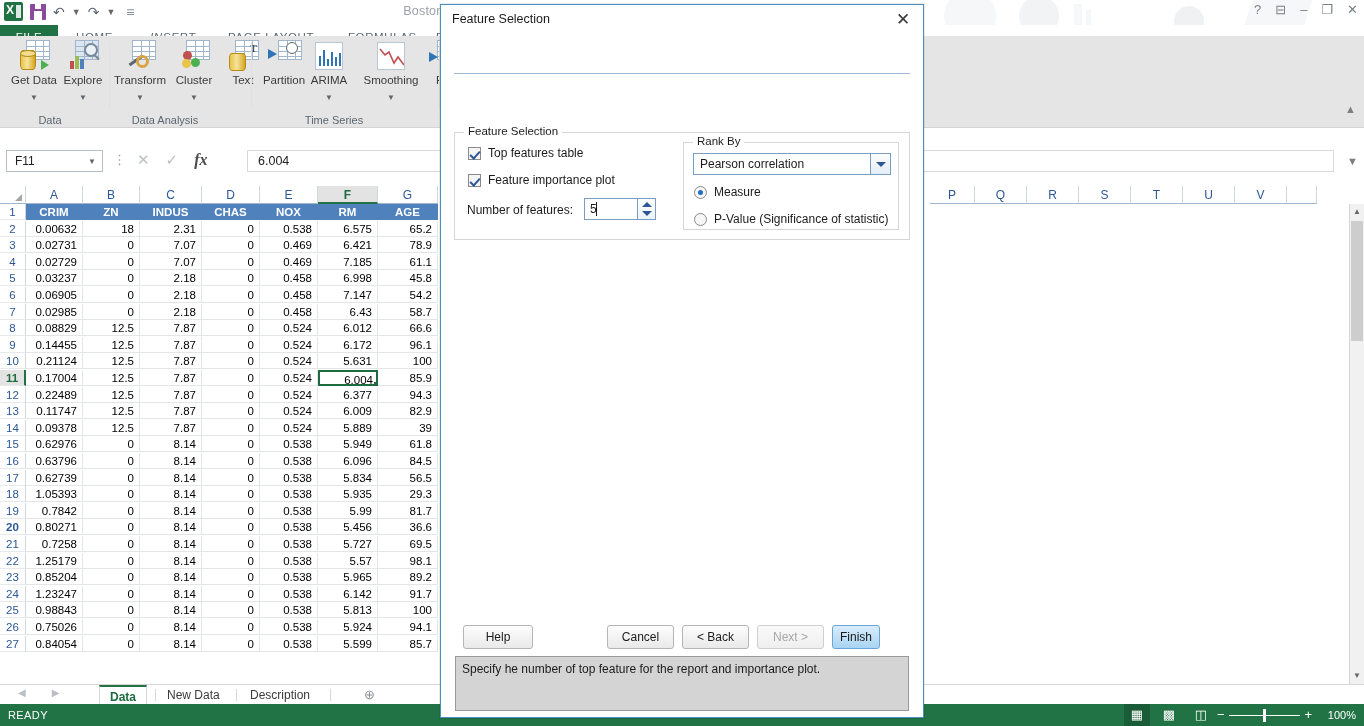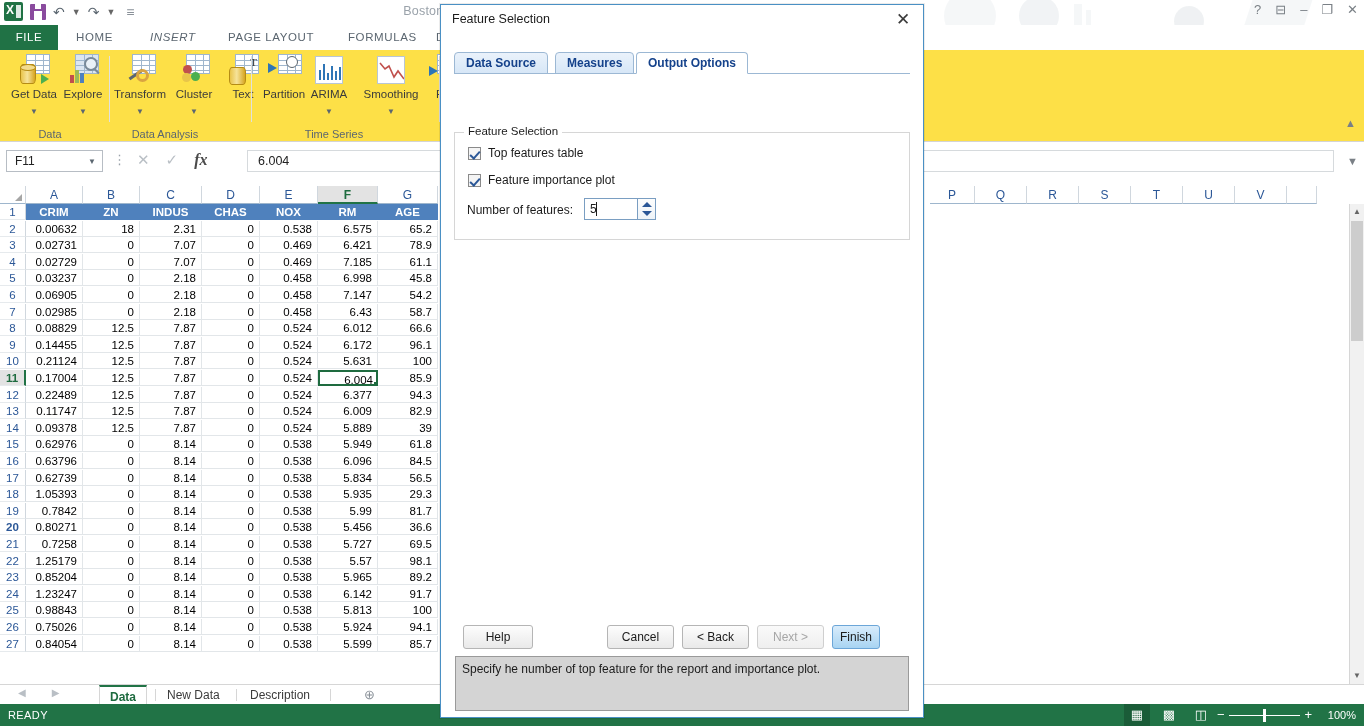--- a/index.html
+++ b/index.html
@@ -56,21 +56,21 @@
   .bgart { position:absolute; right:0; top:0; width:440px; height:52px; overflow:hidden; opacity:.55; }
   .bgart i { position:absolute; background:#eef1f3; display:block; }
 
   
   .rtabs { position: absolute; top: 25px; left: 0; right: 0; height: 25px; background: #fff; }
   .rtab {
     position: absolute; top: 0; height: 25px; line-height: 25px;
     font-size: 11.5px; color: #5b6670; letter-spacing: .6px; padding: 0 10px;
   }
   .rtab.file { background: #207245; color: #fff; left: 0; width: 58px; text-align: center; padding: 0; }
-  .ribbon-area { position: absolute; top: 50px; left: 0; right: 0; height: 92px; background: #fde047; border-bottom: 1px solid #d4d4d4; }
+  .ribbon-area { position: absolute; top: 36px; left: 0; right: 0; height: 92px; background: #e5e5e5; border-bottom: 1px solid #d4d4d4; }
   .rgroup { position: absolute; top: 0; height: 92px; }
   .rgroup:after {
     content: ""; position: absolute; right: 0; top: 6px; bottom: 20px; width: 1px; background: #e0e0e0;
   }
   .rgroup .glabel {
     position: absolute; bottom: 2px; left: 0; right: 0; text-align: center;
     font-size: 11px; color: #5b6670;
   }
   .rbtn {
     position: absolute; top: 4px; width: 54px; text-align: center;
@@ -775,25 +775,20 @@
   </div>
 
   <div class="dialog">
     <div class="dlg-title">
       <span class="t">Feature Selection</span>
       <span class="dlg-close">✕</span>
     </div>
 
     <div class="dlg-body">
 
-      <div class="tabstrip">
-        <div class="dtab" style="left:0px;">Data Source</div>
-        <div class="dtab" style="left:101px;">Measures</div>
-        <div class="dtab active" style="left:182px;">Output Options</div>
-      </div>
       <div class="tabline"></div>
 
 
       <div class="gbox" style="left:13px; top:95px; width:456px; height:108px;">
         <span class="legend">Feature Selection</span>
 
         <div class="cbrow" style="left:13px; top:13px;">
           <span class="cbox on"></span>
           <span>Top features table</span>
         </div>
@@ -807,20 +802,37 @@
 
         <div class="spin" style="left:129px; top:65px;">
           <span class="val">5</span>
           <span class="caret"></span>
           <span class="btns">
             <i class="up"></i>
             <i class="dn"></i>
           </span>
         </div>
 
+        <div class="gbox" style="left:228px; top:9px; width:216px; height:88px;">
+          <span class="legend">Rank By</span>
+
+          <div class="select" style="left:9px; top:10px; width:198px;">
+            <span>Pearson correlation</span>
+            <span class="sarrow"></span>
+          </div>
+
+          <div class="radiorow" style="left:10px; top:42px;">
+            <span class="radio on"></span>
+            <span>Measure</span>
+          </div>
+          <div class="radiorow" style="left:10px; top:69px;">
+            <span class="radio"></span>
+            <span>P-Value (Significance of statistic)</span>
+          </div>
+        </div>
       </div>
 
       <div class="dbtn" style="left:22px;  top:588px; width:70px;">Help</div>
       <div class="dbtn" style="left:166px; top:588px; width:67px;">Cancel</div>
       <div class="dbtn" style="left:241px; top:588px; width:67px;">&lt; Back</div>
       <div class="dbtn disabled" style="left:316px; top:588px; width:67px;">Next &gt;</div>
       <div class="dbtn primary" style="left:391px; top:588px; width:48px;">Finish</div>
 
       <div class="helpbox" style="left:14px; top:619px; width:454px; height:55px;">
         <span class="htext">Specify he number of top feature for the report and importance plot.</span>

